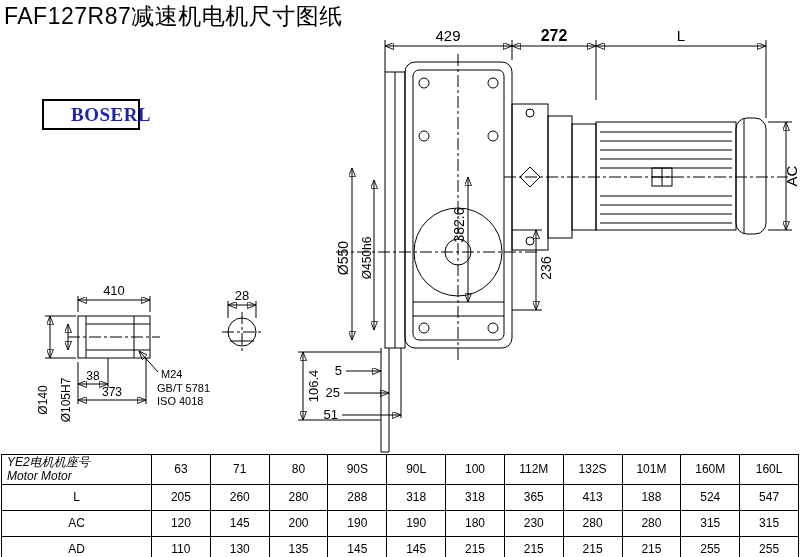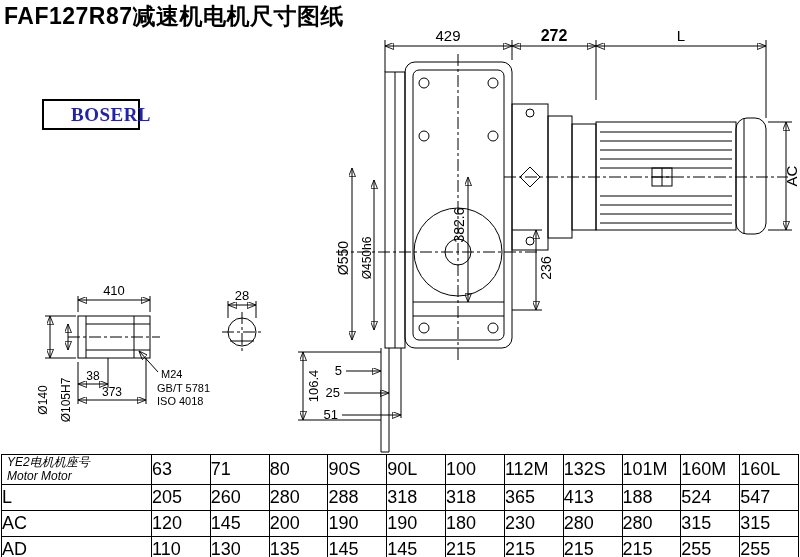--- a/index.html
+++ b/index.html
@@ -1,21 +1,21 @@
 <!DOCTYPE html>
 <html><head>
 <meta charset="utf-8">
 <style>
   html,body{margin:0;padding:0;}
   body{
     width:800px;height:557px;position:relative;background:#fff;overflow:hidden;
     font-family:"Liberation Sans","DejaVu Sans",sans-serif;color:#000;
   }
   .page-title{
-    position:absolute;left:4px;top:1px;font-size:23px;font-weight:bold;
+    position:absolute;left:4px;top:1px;font-size:23px;font-weight:normal;
     letter-spacing:.5px;white-space:nowrap;
   }
   .logo-box{
     position:absolute;left:42px;top:99px;width:94px;height:27px;
     border:2px solid #000;display:flex;align-items:center;justify-content:center;
     background:#fff;
   }
   .logo-box span{
     font-family:"Liberation Serif","DejaVu Serif",serif;font-weight:bold;
     font-size:19px;color:#2323a8;letter-spacing:.5px;margin-left:40px;
@@ -26,21 +26,21 @@
   }
   svg.drawing text{stroke:none;fill:#000;font-family:"Liberation Sans","DejaVu Sans",sans-serif;}
   .cl{stroke-dasharray:12 3 3 3;stroke-width:.8;}
   .thin{stroke-width:.8;}
   .thick{stroke-width:1.5;}
   table.size-table{
     position:absolute;left:1px;top:454px;width:798px;
     border-collapse:collapse;table-layout:fixed;background:#fff;
   }
   .size-table td{
-    border:1px solid #000;text-align:left;font-size:18px;height:25px;
+    border:1px solid #000;text-align:center;font-size:12px;height:25px;
     padding:0;overflow:hidden;white-space:nowrap;
   }
   .size-table tr.hdr td{height:28px;}
   .size-table td.lbl-head{text-align:left;font-size:12px;line-height:1.2;padding-left:5px;font-style:italic;}
 </style>
 </head>
 <body>
 
 <div class="page-title">FAF127R87减速机电机尺寸图纸</div>
 

